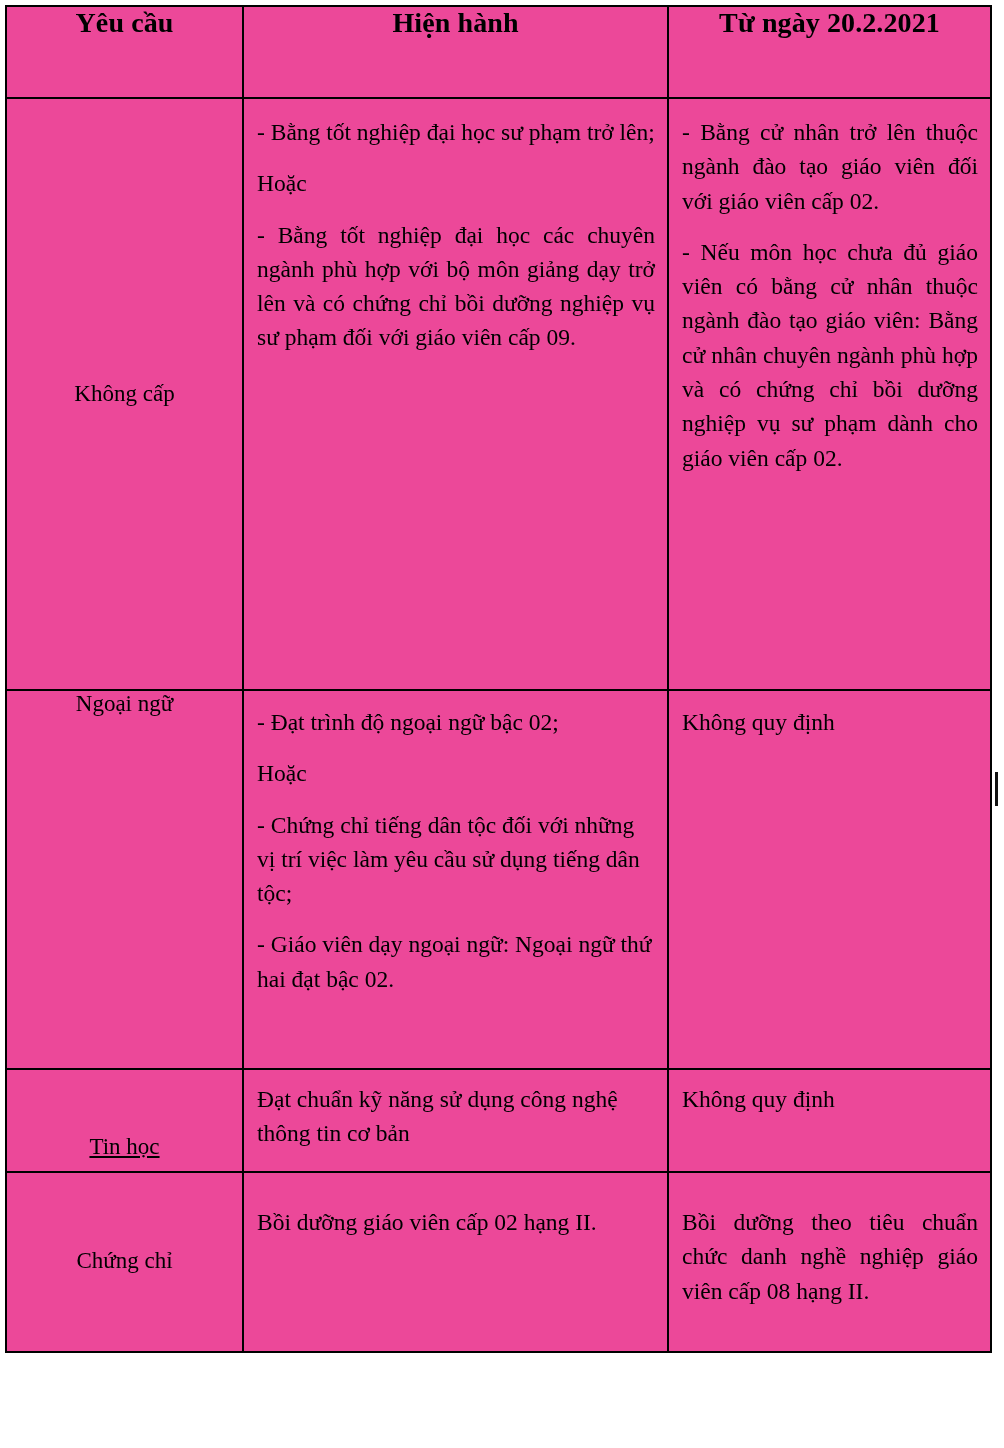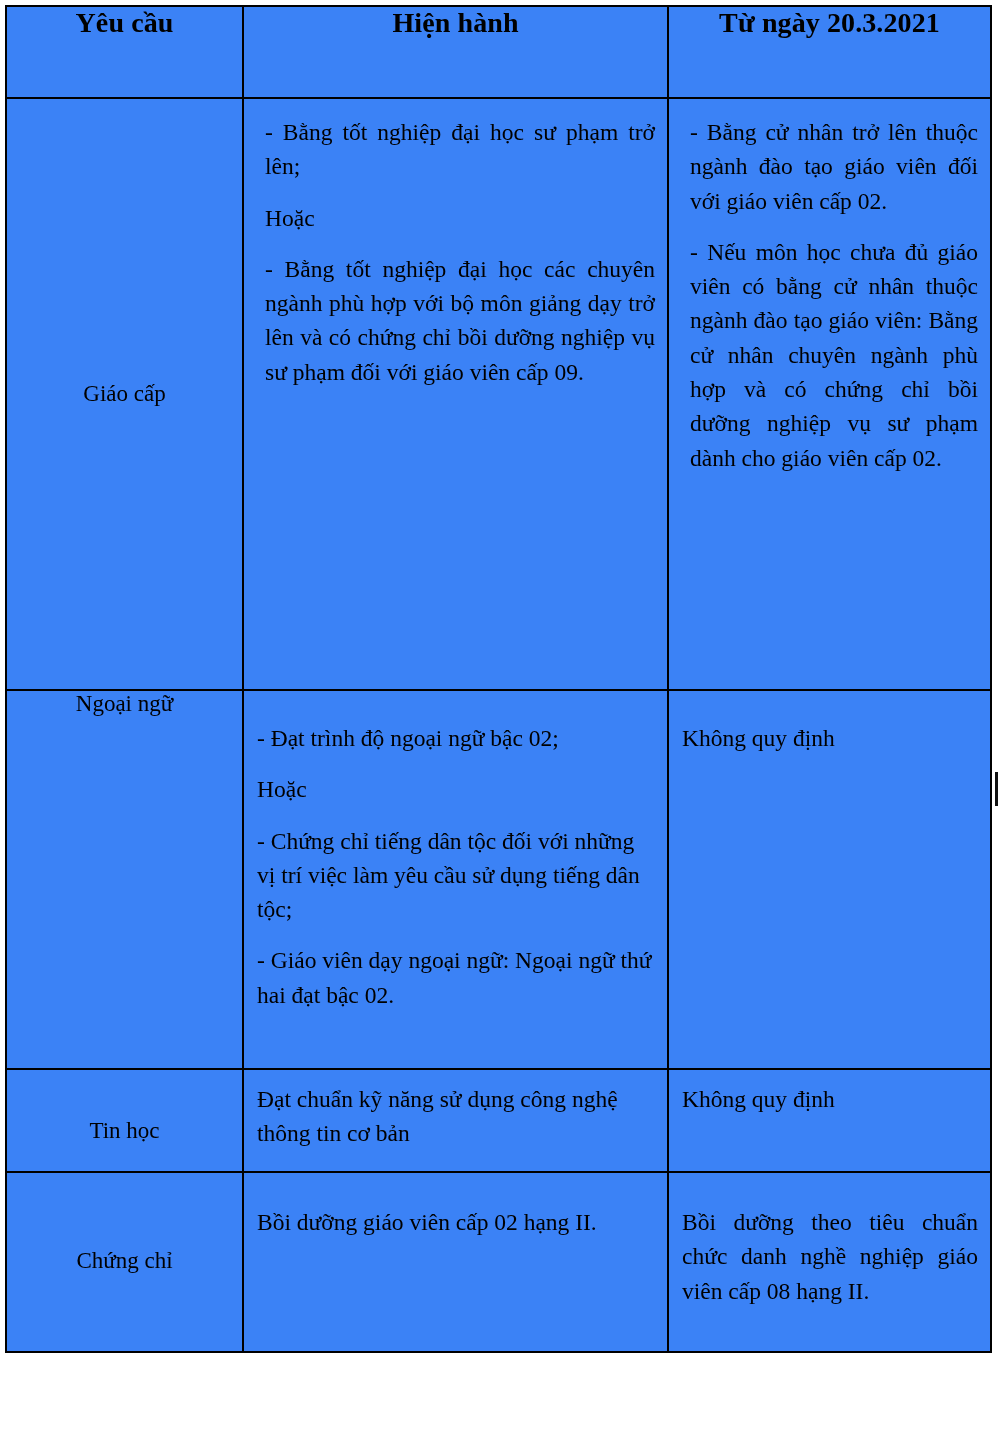--- a/index.html
+++ b/index.html
@@ -29,21 +29,21 @@
     left: 5px;
     top: 5px;
     width: 985px;
     border-collapse: collapse;
     table-layout: fixed;
   }
   .doc-table td {
     border: 2px solid #000000;
     vertical-align: top;
     padding: 0;
-    background: #3b82f6;
+    background: #ec4899;
   }
 
   
   .col-req   { width: 237px; }
   .col-cur   { width: 425px; }
   .col-new   { width: 323px; }
 
   
   .head-cell {
     height: 90px;
@@ -84,25 +84,25 @@
     margin: 0 0 17px 0;
   }
   .body-inner p:last-child { margin-bottom: 0; }
 
   .just p   { text-align: justify; text-justify: inter-word; }
   .left p   { text-align: left; }
 
   
   .lbl-pos-1 { padding-top: 282px; }
   .lbl-pos-2 { }
-  .lbl-pos-3 { padding-top: 48px; }
+  .lbl-pos-3 { padding-top: 64px; text-decoration: underline; }
   .lbl-pos-4 { padding-top: 75px; text-align: center; }
 
-  .pad-1 { padding-top: 16px; margin-left: 8px; }
-  .pad-2 { padding-top: 30px; }
+  .pad-1 { padding-top: 16px; }
+  .pad-2 { padding-top: 14px; }
   .pad-3 { padding-top: 12px; }
   .pad-4 { padding-top: 12px; margin-top: 20px; }
 
   
   .r1 { height: 592px; }
   .r2 { height: 379px; }
   .r3 { height: 103px; }
   .r4 { height: 180px; }
 
   
@@ -124,27 +124,27 @@
     <colgroup>
       <col class="col-req">
       <col class="col-cur">
       <col class="col-new">
     </colgroup>
     <tbody>
 
       <tr>
         <td class="head-cell">Yêu cầu</td>
         <td class="head-cell">Hiện hành</td>
-        <td class="head-cell">Từ ngày 20.3.2021</td>
+        <td class="head-cell">Từ ngày 20.2.2021</td>
       </tr>
 
 
       <tr class="r1">
         <td class="label-cell">
-          <span class="label-inner lbl-pos-1">Giáo cấp</span>
+          <span class="label-inner lbl-pos-1">Không cấp</span>
         </td>
         <td class="body-cell just">
           <div class="body-inner pad-1">
             <p>- Bằng tốt nghiệp đại học sư phạm trở lên;</p>
             <p>Hoặc</p>
             <p>- Bằng tốt nghiệp đại học các chuyên ngành phù hợp với bộ môn giảng dạy trở lên và có chứng chỉ bồi dưỡng nghiệp vụ sư phạm đối với giáo viên cấp 09.</p>
           </div>
         </td>
         <td class="body-cell just">
           <div class="body-inner pad-1">

